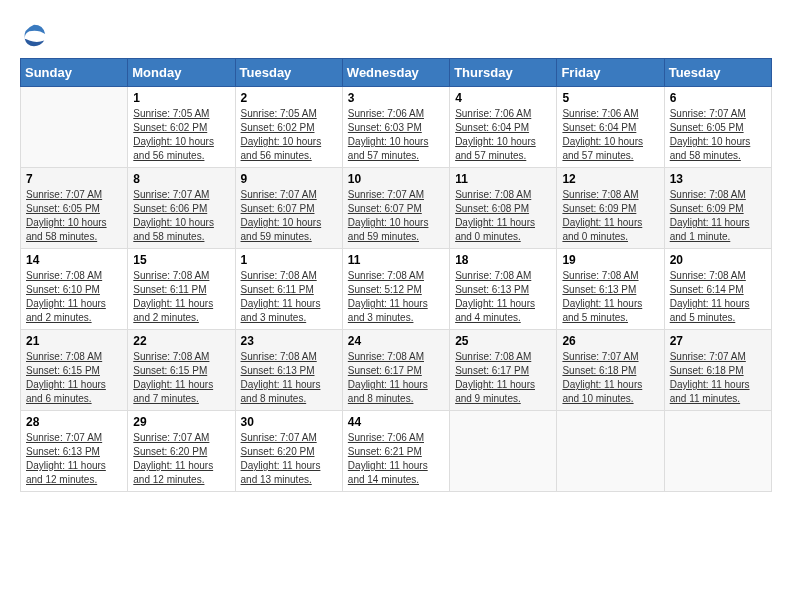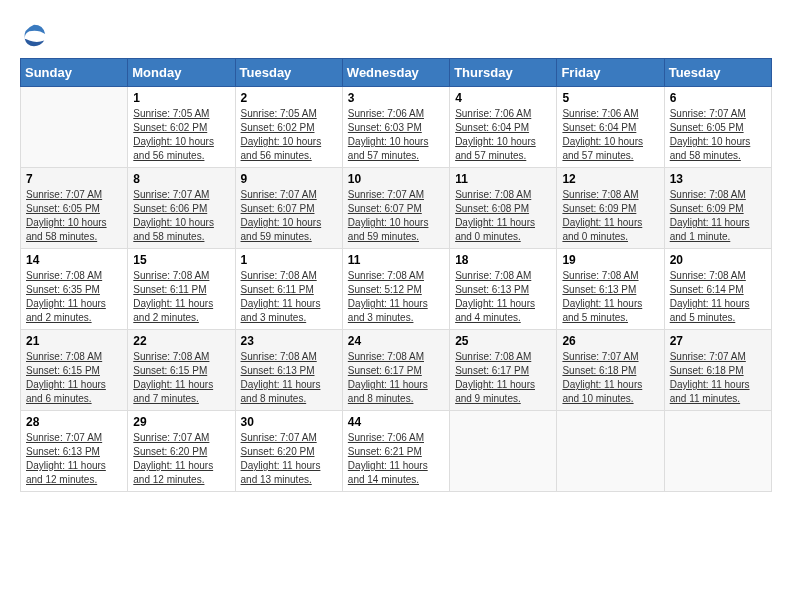--- a/index.html
+++ b/index.html
@@ -234,21 +234,21 @@
           <span>Sunset: 6:09 PM</span><br>
           <span>Daylight: 11 hours and 1 minute.</span>
         </div>
         </td>
       </tr>
       <tr>
         <td>
           <span class="day-num">14</span>
         <div class="day-info">
           <span>Sunrise: 7:08 AM</span><br>
-          <span>Sunset: 6:35 PM</span><br>
+          <span>Sunset: 6:10 PM</span><br>
           <span>Daylight: 11 hours and 2 minutes.</span>
         </div>
         </td>
         <td>
           <span class="day-num">15</span>
         <div class="day-info">
           <span>Sunrise: 7:08 AM</span><br>
           <span>Sunset: 6:11 PM</span><br>
           <span>Daylight: 11 hours and 2 minutes.</span>
         </div>

